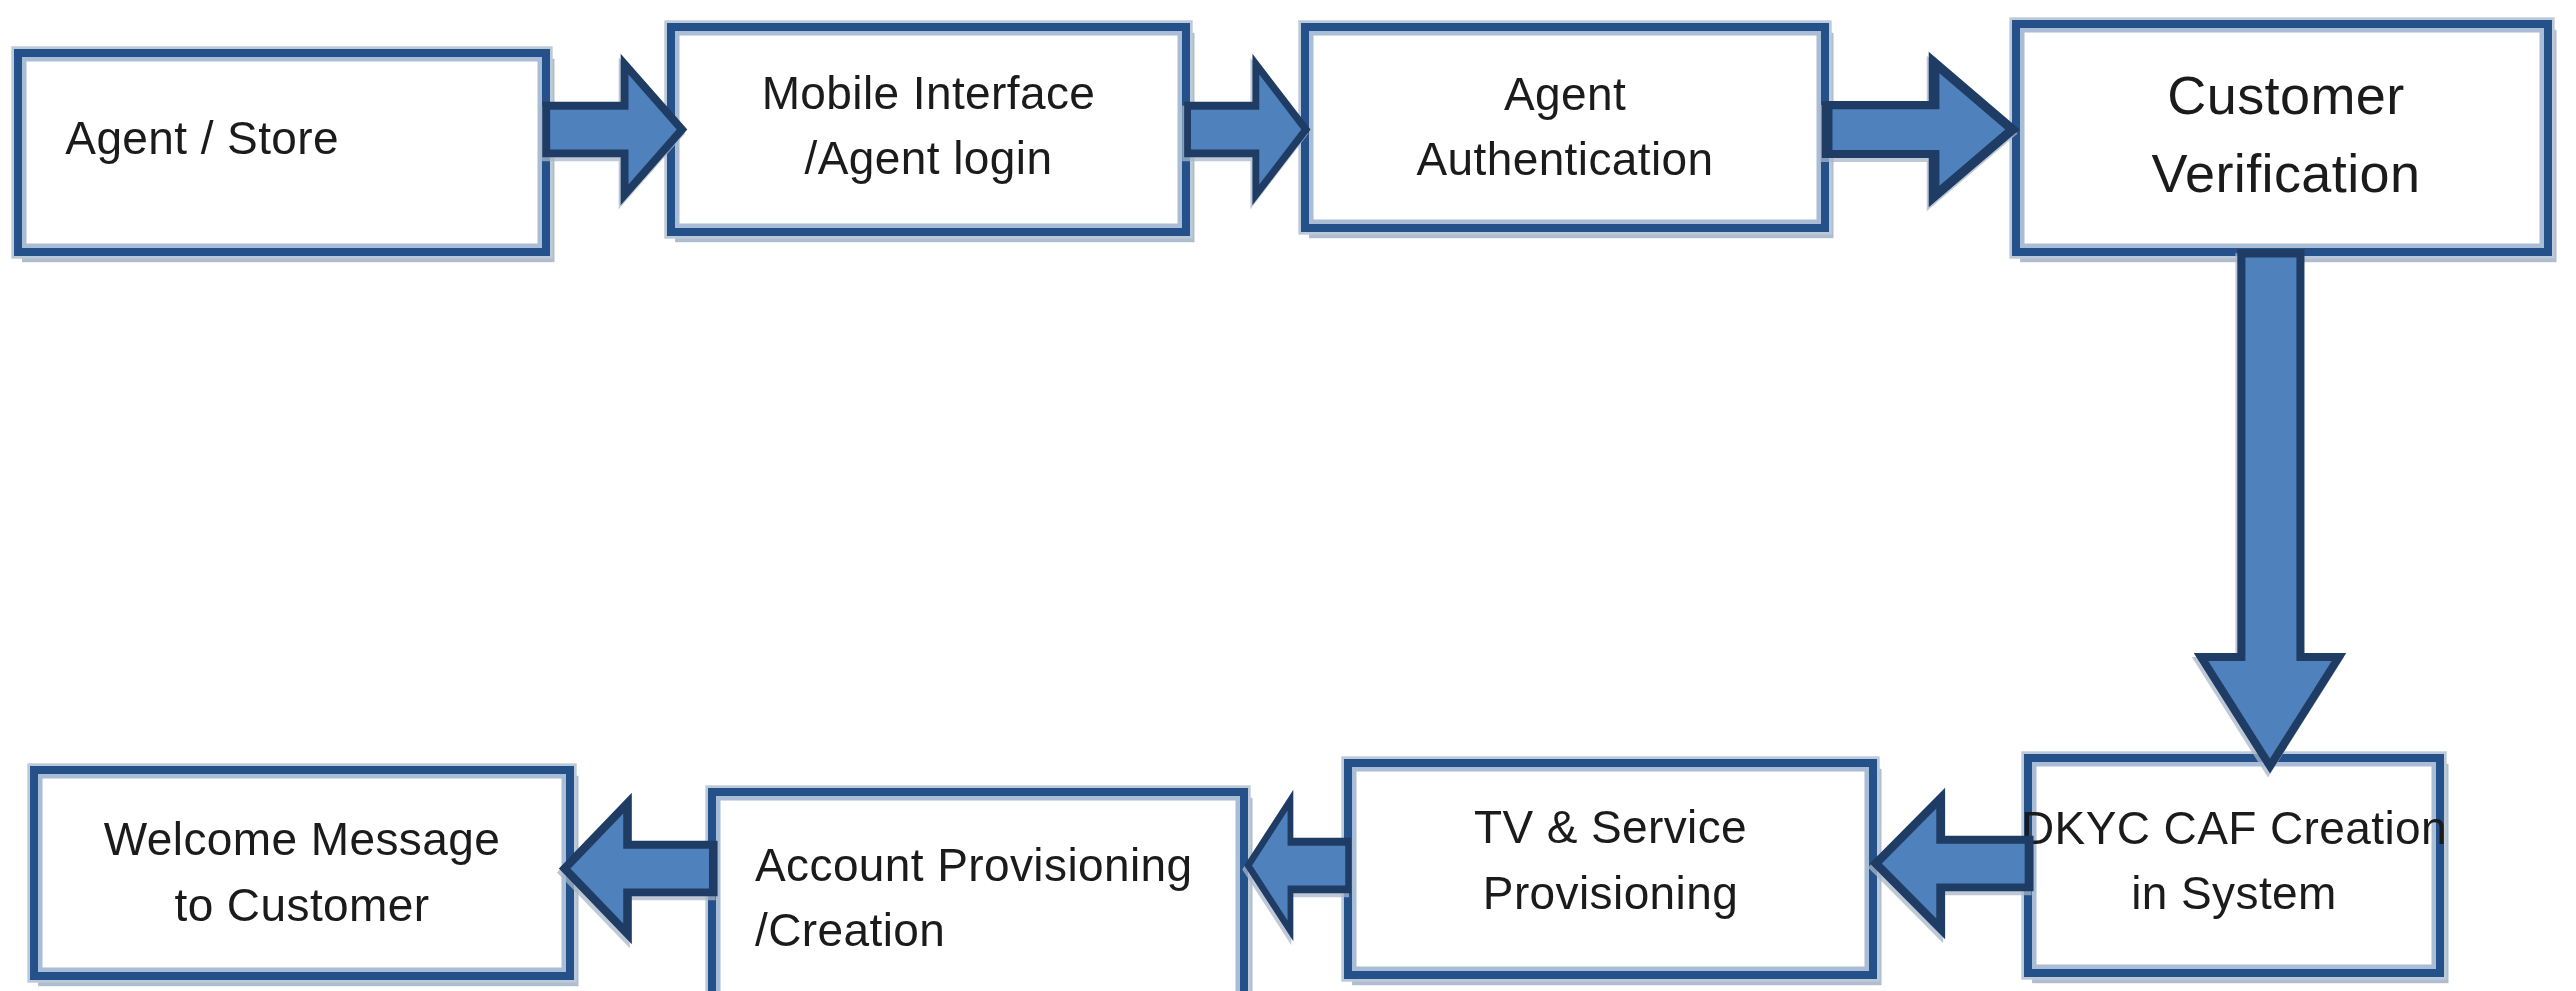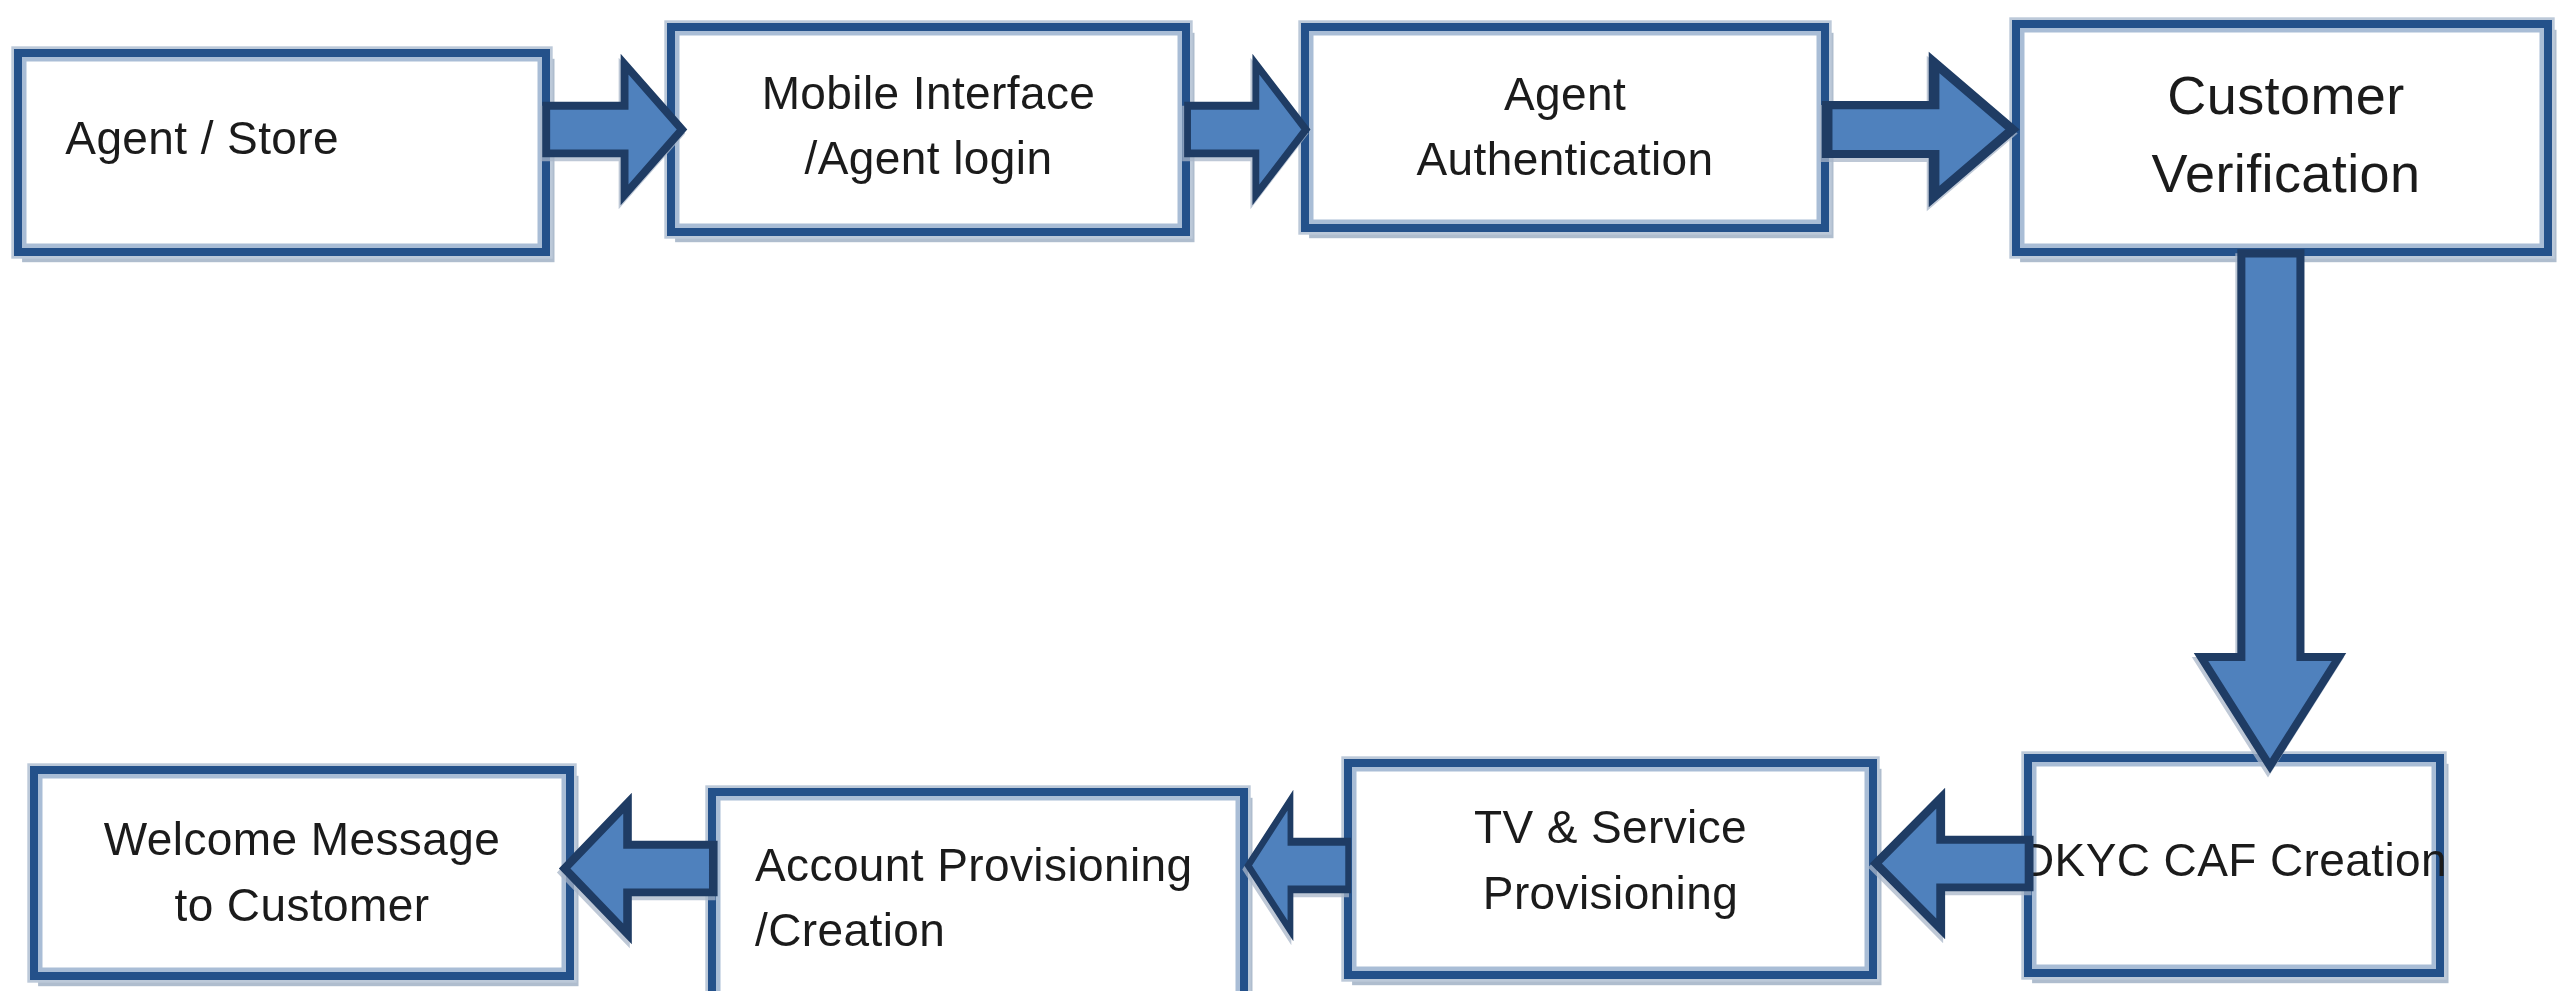--- a/index.html
+++ b/index.html
@@ -59,20 +59,21 @@
     <div class="line">Authentication</div>
   </div>
 
   <div class="node center big" style="left:2012px; top:19.6px; width:540px; height:236px; padding-bottom:7.1px;">
     <div class="line">Customer</div>
     <div class="line">Verification</div>
   </div>
 
   <div class="node center" style="left:2024px; top:754px; width:420px; height:223px; padding-bottom:9px;">
     <div class="line">DKYC CAF Creation</div>
+    <div class="line">in System</div>
   </div>
 
   <div class="node center" style="left:1344px; top:759px; width:533px; height:220px; padding-bottom:17px;">
     <div class="line">TV &amp; Service</div>
     <div class="line">Provisioning</div>
   </div>
 
   <div class="node left" style="left:708px; top:764px; width:540px; height:220px; padding-left:39px; ">
     <div class="line">Account Provisioning</div>
     <div class="line">/Creation</div>

